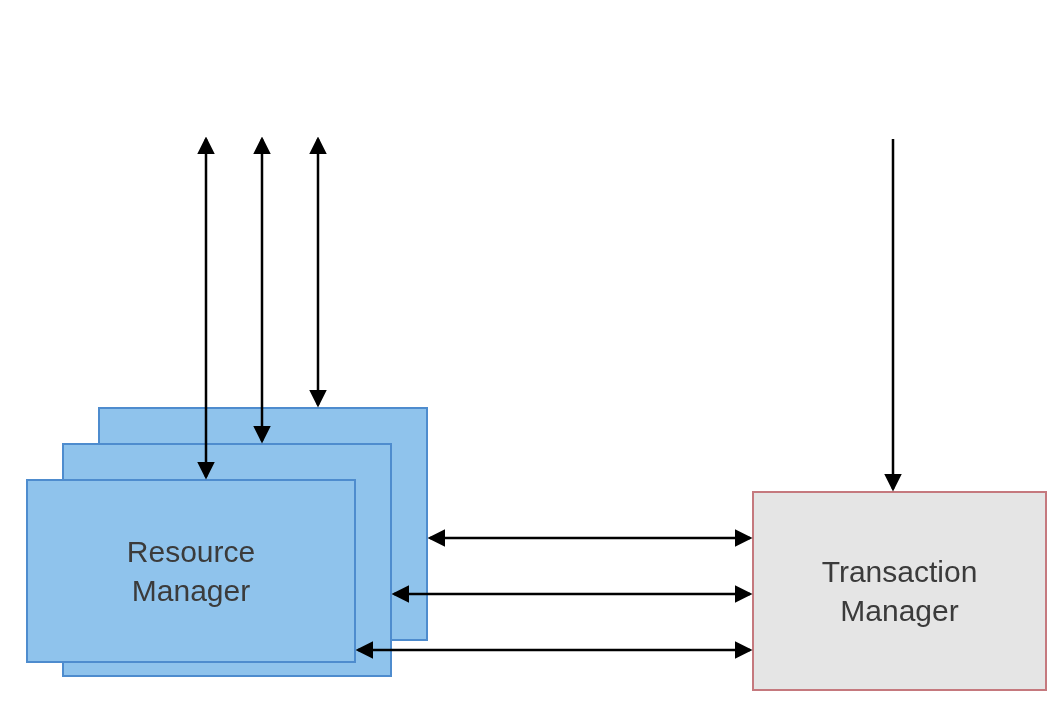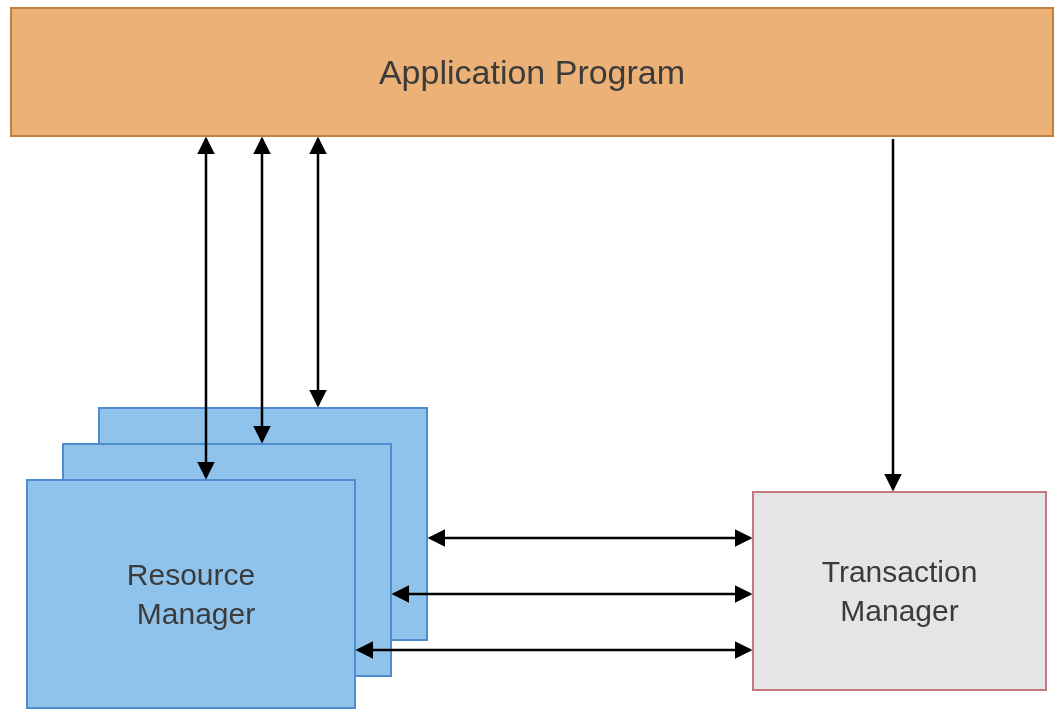--- a/index.html
+++ b/index.html
@@ -51,27 +51,24 @@
     width: 1064px;
     height: 718px;
     pointer-events: none;
   }
 </style>
 </head>
 <body>
 
 <div class="canvas">
 
-  <div class="box app-box" style="left:10px; top:7px; width:1044px; height:130px;">
-    <span>Application Program</span>
-  </div>
 
   <div class="box rm-box" style="left:98px; top:407px; width:330px; height:234px;"></div>
   <div class="box rm-box" style="left:62px; top:443px; width:330px; height:234px;"></div>
-  <div class="box rm-box" style="left:26px; top:479px; width:330px; height:230px;text-align:right;">
+  <div class="box rm-box" style="left:26px; top:479px; width:330px; height:184px;">
     <span style="white-space:pre-line;">Resource
 Manager</span>
   </div>
 
   <div class="box tm-box" style="left:752px; top:491px; width:295px; height:200px;">
     <span style="white-space:pre-line;">Transaction
 Manager</span>
   </div>
 
   <svg class="arrows">

